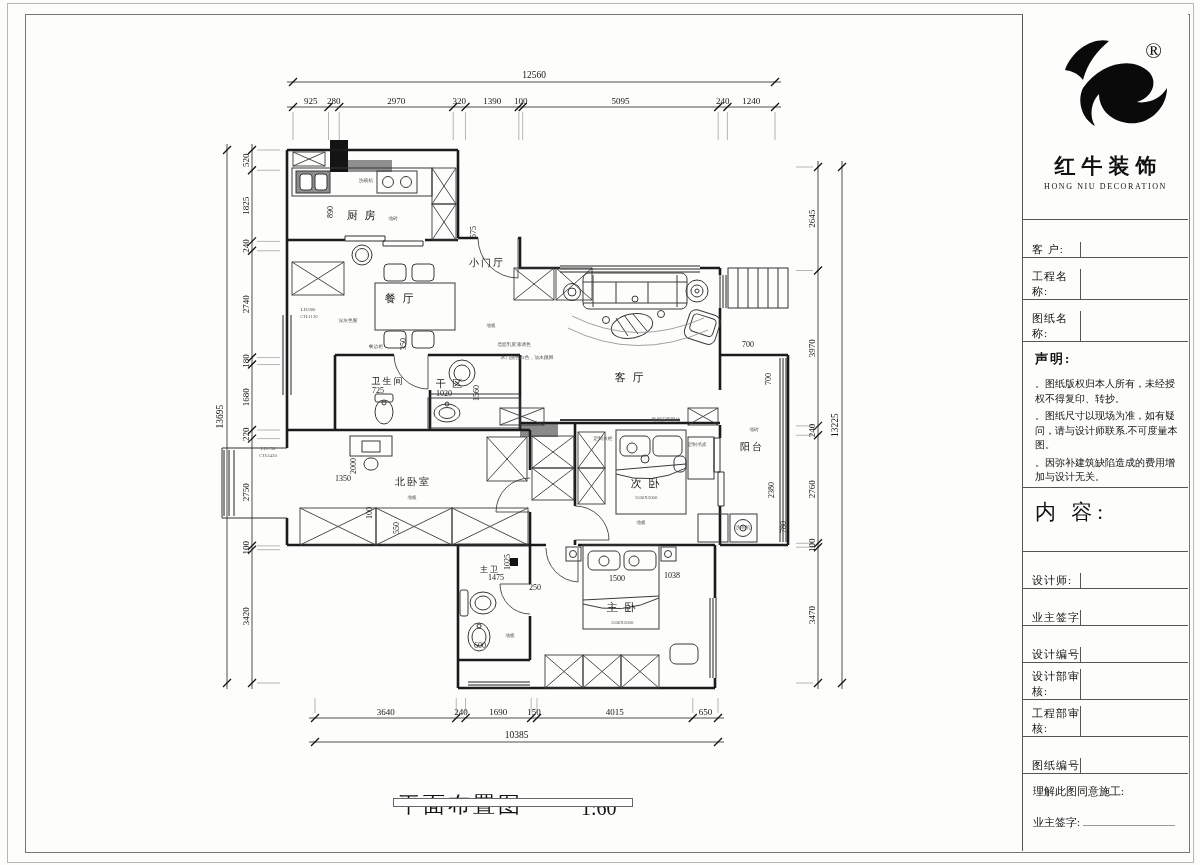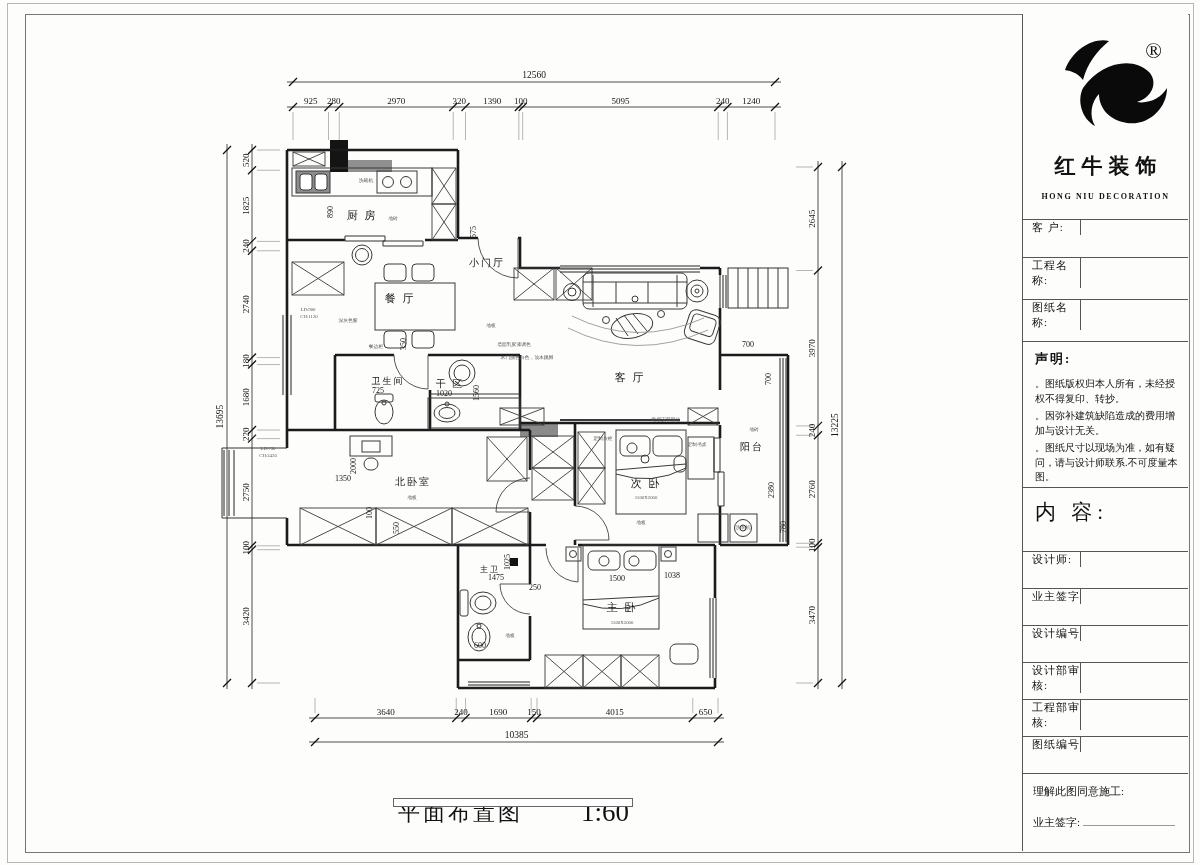--- a/index.html
+++ b/index.html
@@ -7,38 +7,38 @@
          font-family:"Liberation Serif","DejaVu Serif",serif;}
   .outer-border{position:absolute;left:7px;top:3px;width:1185px;height:858px;border:1px solid #b7b7b7;}
   .frame{position:absolute;left:25px;top:14px;width:1163px;height:837px;border:1px solid #777;}
   #plan{position:absolute;left:0;top:0;}
   
   .panel{position:absolute;left:1022px;top:14px;width:166px;height:837px;border-left:1px solid #555;
          background:#fdfdfc;box-sizing:border-box;font-family:"Liberation Serif","DejaVu Serif",serif;color:#111;}
   .sec{box-sizing:border-box;border-bottom:1px solid #555;position:relative;}
   .logo-sec{height:206px;text-align:center;}
   .brand-cn{font-size:21px;font-weight:bold;letter-spacing:6px;margin-top:0;margin-left:6px;}
-  .brand-en{font-size:8px;font-weight:bold;letter-spacing:1.6px;margin-top:12px;}
+  .brand-en{font-size:8px;font-weight:normal;letter-spacing:1.6px;margin-top:2px;}
   .reg{position:absolute;top:24px;right:26px;font-size:22px;}
-  .frow{display:flex;align-items:flex-start;}
+  .frow{display:flex;align-items:flex-end;}
   .frow .lbl{width:58px;box-sizing:border-box;border-right:1px solid #555;display:flex;align-items:center;
              padding-left:9px;font-size:11px;letter-spacing:1px;}
   .frow .val{flex:1;}
   .h38{height:38px}.h42{height:42px}.h37{height:37px}
   .stmt{height:146px;padding:8px 6px 0 12px;box-sizing:border-box;}
   .stmt-title{font-size:13px;font-weight:bold;letter-spacing:2px;margin-bottom:9px;}
   .stmt-item{font-size:10px;line-height:1.45;margin-bottom:3px;color:#111;}
   .content-sec{height:64px;padding:10px 0 16px 12px;box-sizing:border-box;font-size:21px;letter-spacing:5px;}
   .footer-sec{height:76px;border-bottom:none;padding:10px 0 0 10px;box-sizing:border-box;font-size:11px;}
   .sig-row{margin-top:16px;}
   .sig-line{display:inline-block;width:92px;border-bottom:1px solid #999;height:10px;margin-left:3px;}
   
   .caption{position:absolute;left:398px;top:768px;display:flex;gap:58px;align-items:flex-end;color:#111;}
   .cap-title{font-size:22px;letter-spacing:3px;}
-  .cap-scale{font-size:27px;margin-top:29px;}
+  .cap-scale{font-size:20px;margin-top:29px;}
   .scalebar{position:absolute;left:393px;top:798px;width:238px;height:7px;border:1px solid #666;background:#fff;}
 </style>
 </head>
 <body>
 
 <div class="sheet">
   <div class="outer-border"></div>
   <div class="frame"></div>
 
   <svg id="plan" width="1200" height="865" viewBox="0 0 1200 865">
@@ -515,22 +515,22 @@
       <div class="lbl">工程名称:</div>
       <div class="val"></div>
     </div>
     <div class="sec frow h42">
       <div class="lbl">图纸名称:</div>
       <div class="val"></div>
     </div>
     <div class="sec stmt">
       <div class="stmt-title">声明:</div>
       <div class="stmt-item">。图纸版权归本人所有，未经授权不得复印、转抄。</div>
+      <div class="stmt-item">。图纸尺寸以现场为准，如有疑问，请与设计师联系.不可度量本图。</div>
       <div class="stmt-item">。因弥补建筑缺陷造成的费用增加与设计无关。</div>
-      <div class="stmt-item">。图纸尺寸以现场为准，如有疑问，请与设计师联系.不可度量本图。</div>
     </div>
     <div class="sec content-sec">内 容:</div>
     <div class="sec frow h37">
       <div class="lbl">设计师:</div>
         <div class="val"></div>
     </div>
     <div class="sec frow h37">
       <div class="lbl">业主签字</div>
         <div class="val"></div>
     </div>

